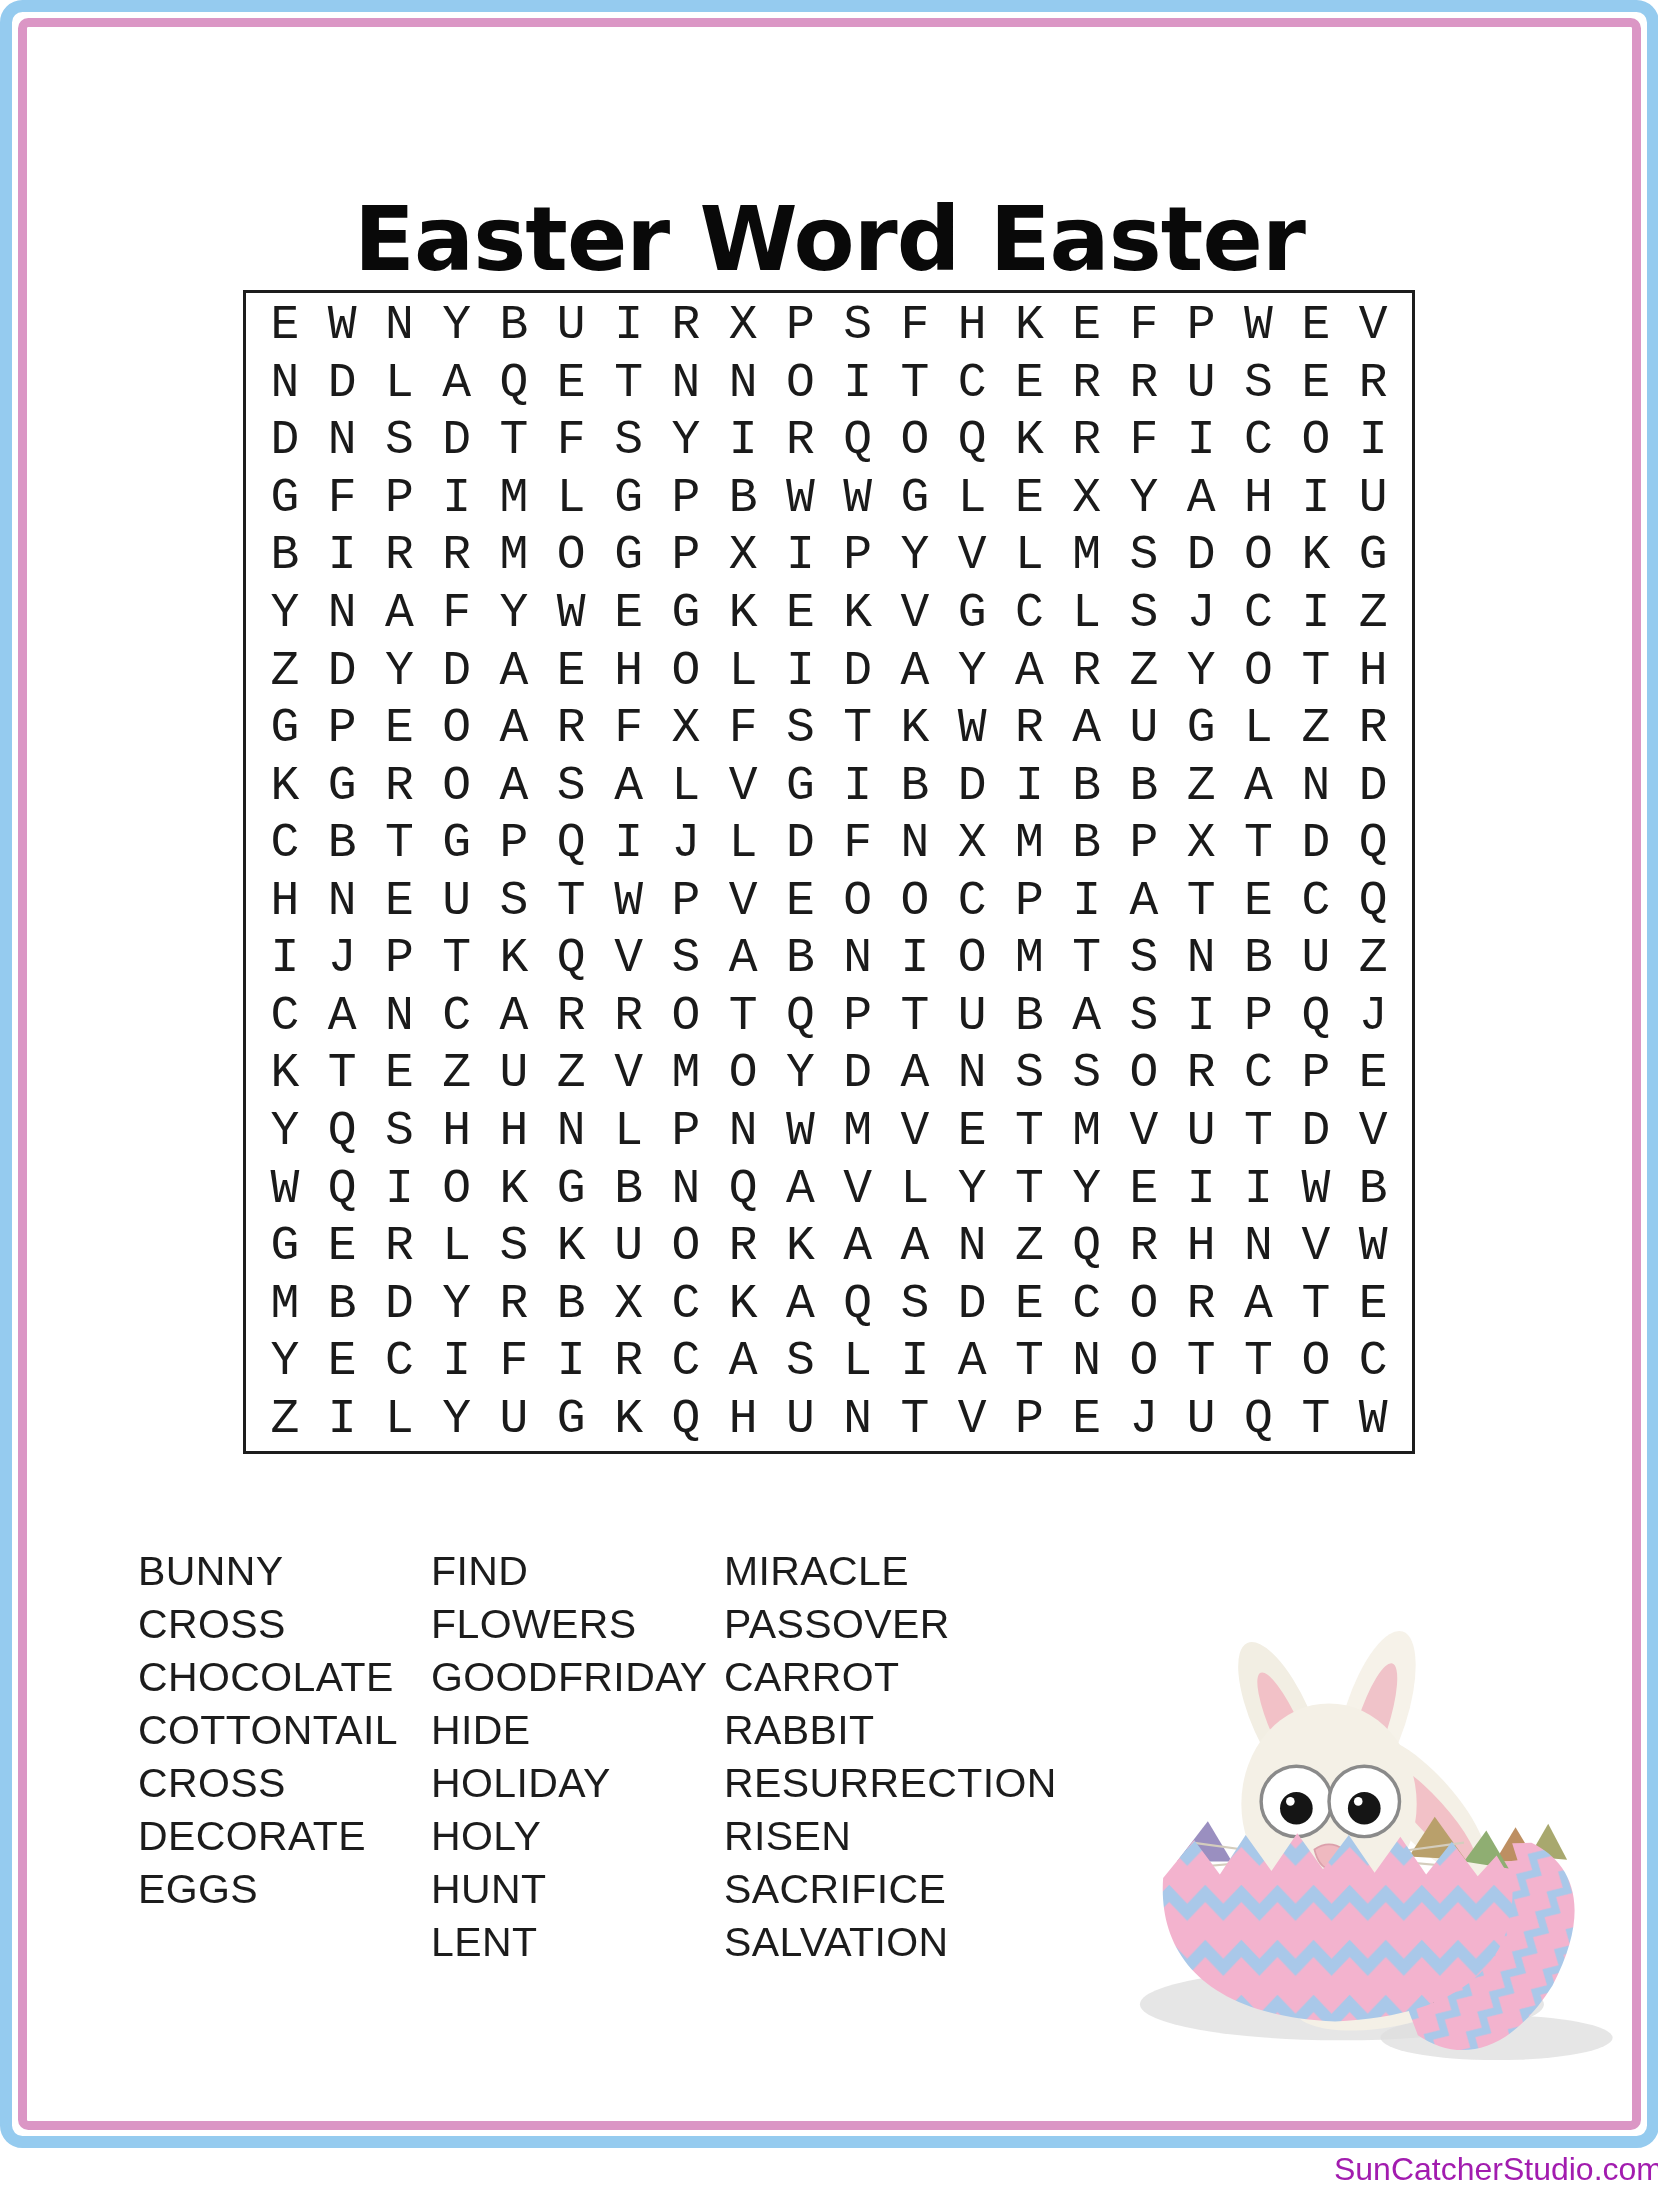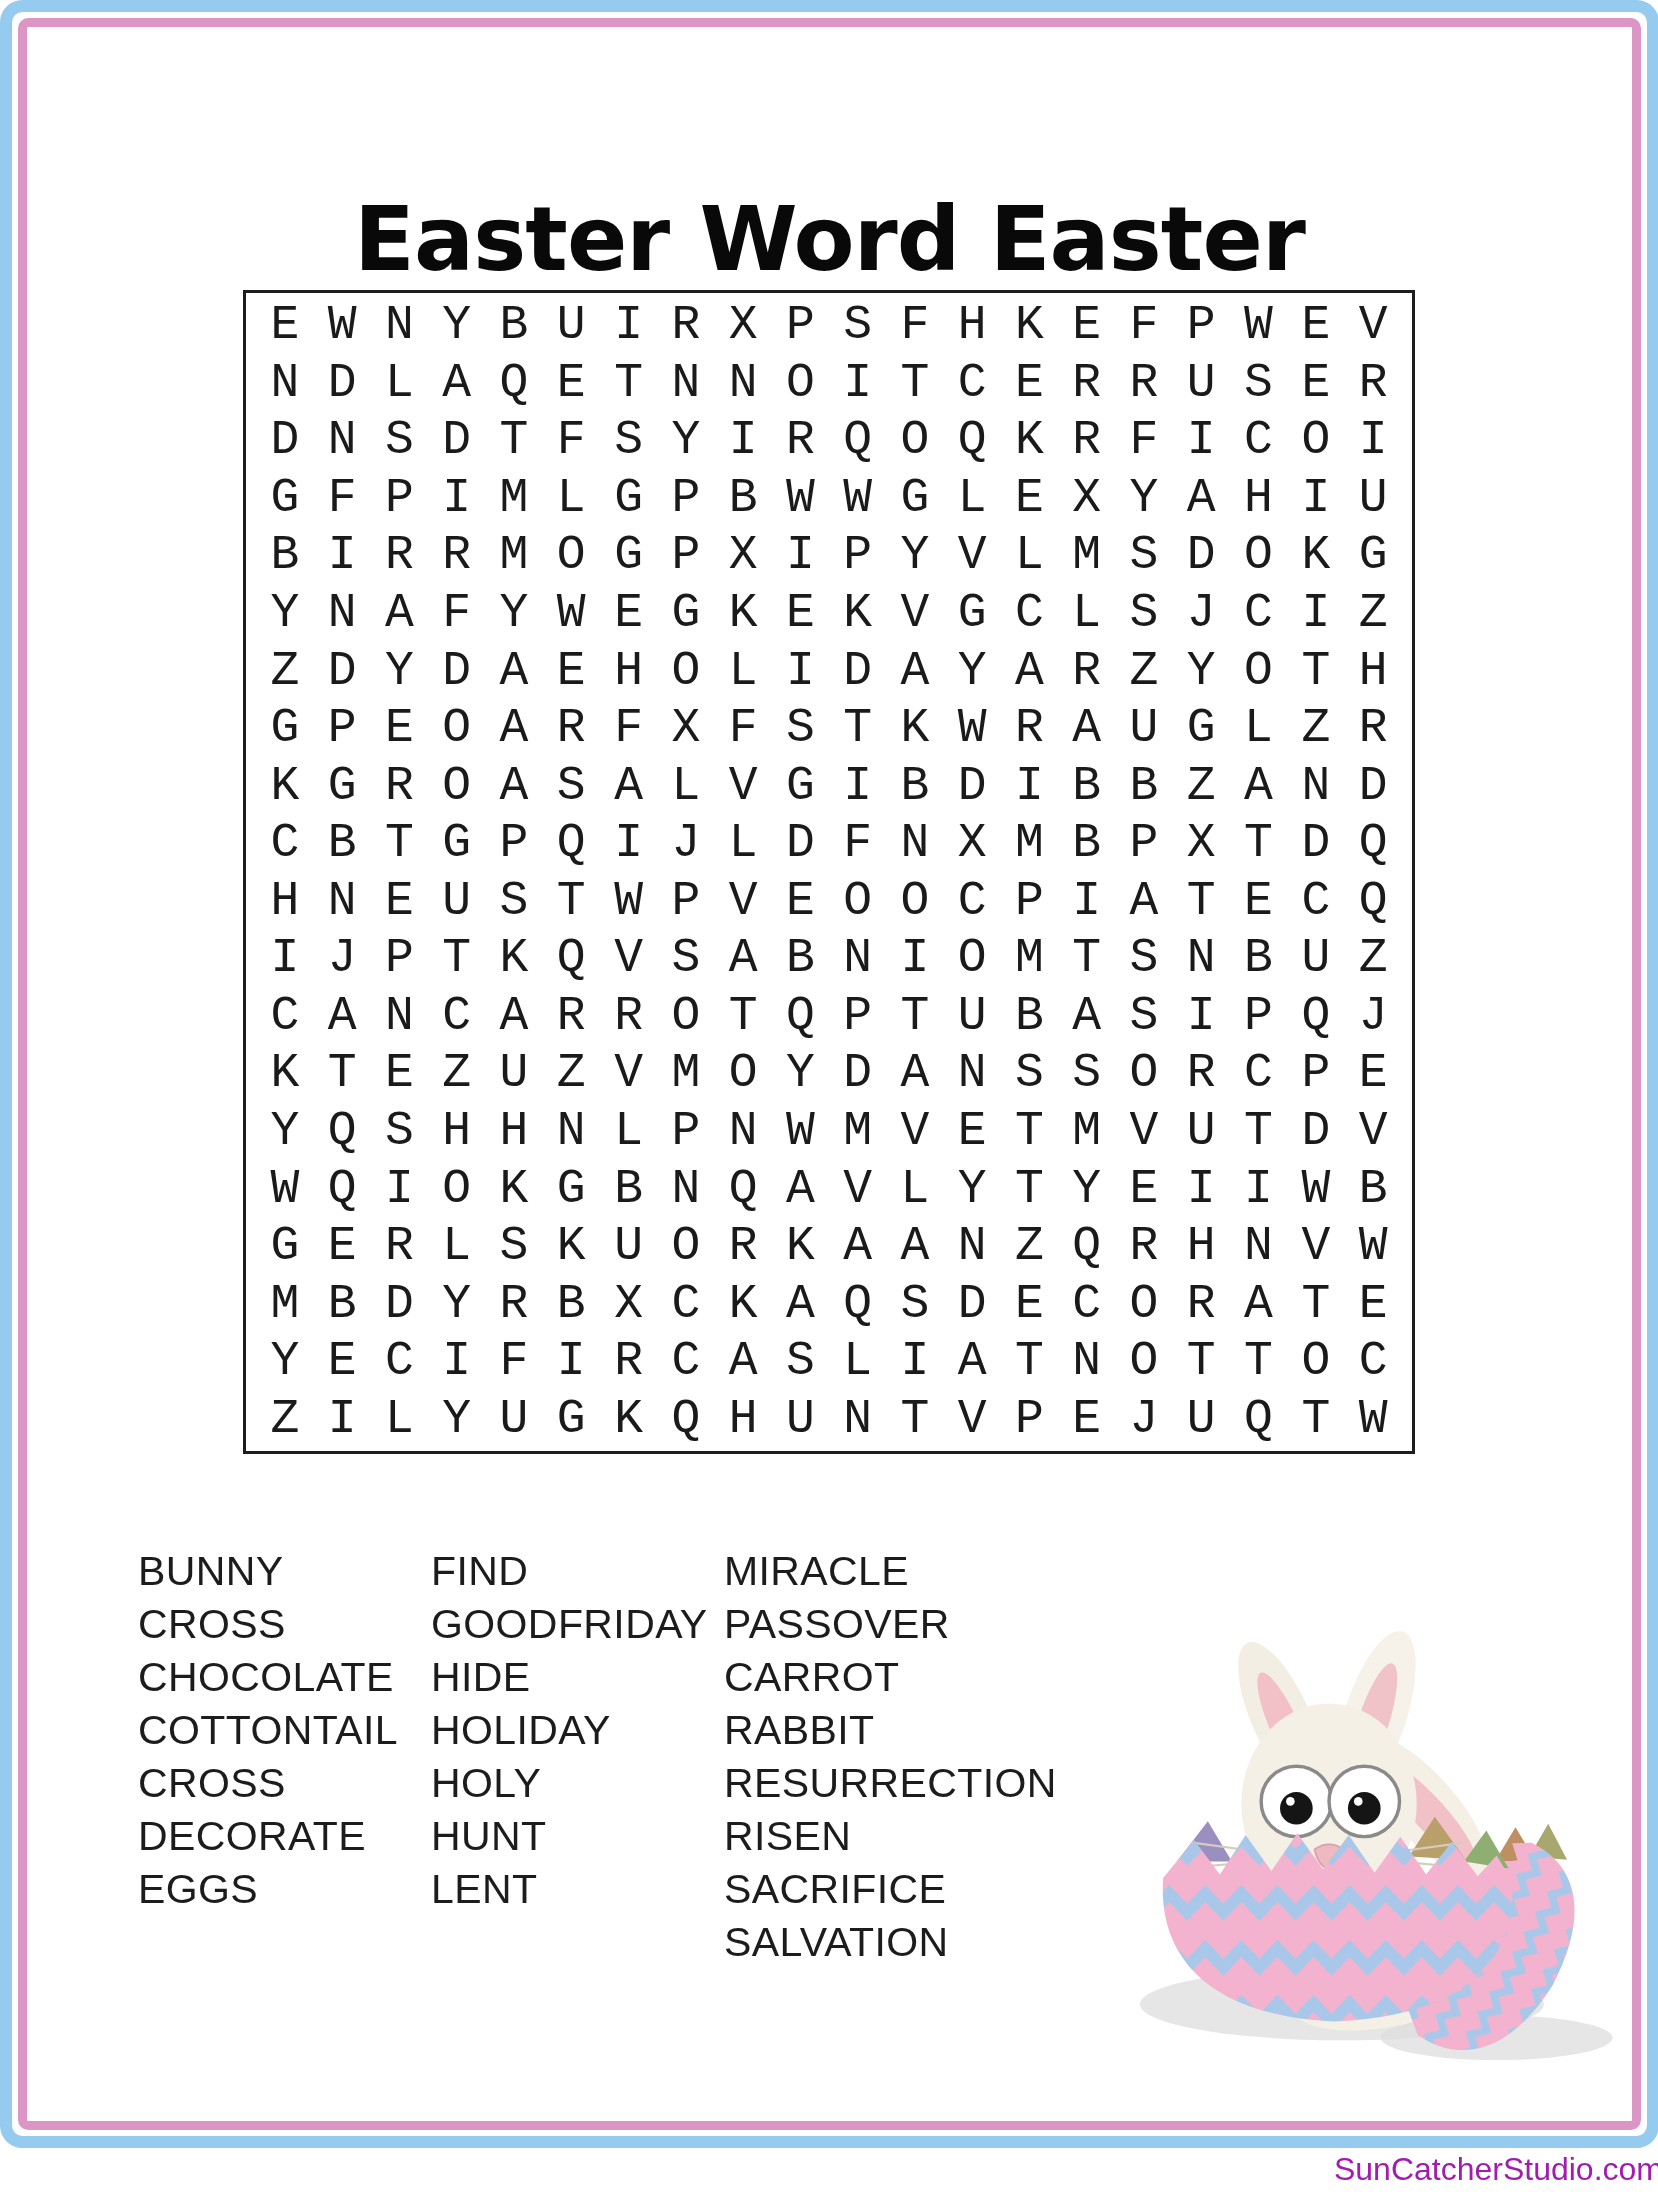--- a/index.html
+++ b/index.html
@@ -544,20 +544,21 @@
       <div class="word-item">BUNNY</div>
       <div class="word-item">CROSS</div>
       <div class="word-item">CHOCOLATE</div>
       <div class="word-item">COTTONTAIL</div>
       <div class="word-item">CROSS</div>
       <div class="word-item">DECORATE</div>
       <div class="word-item">EGGS</div>
     </div>
     <div class="word-col">
       <div class="word-item">FIND</div>
+      <div class="word-item">FLOWERS</div>
       <div class="word-item">GOODFRIDAY</div>
       <div class="word-item">HIDE</div>
       <div class="word-item">HOLIDAY</div>
       <div class="word-item">HOLY</div>
       <div class="word-item">HUNT</div>
       <div class="word-item">LENT</div>
     </div>
     <div class="word-col">
       <div class="word-item">MIRACLE</div>
       <div class="word-item">PASSOVER</div>

